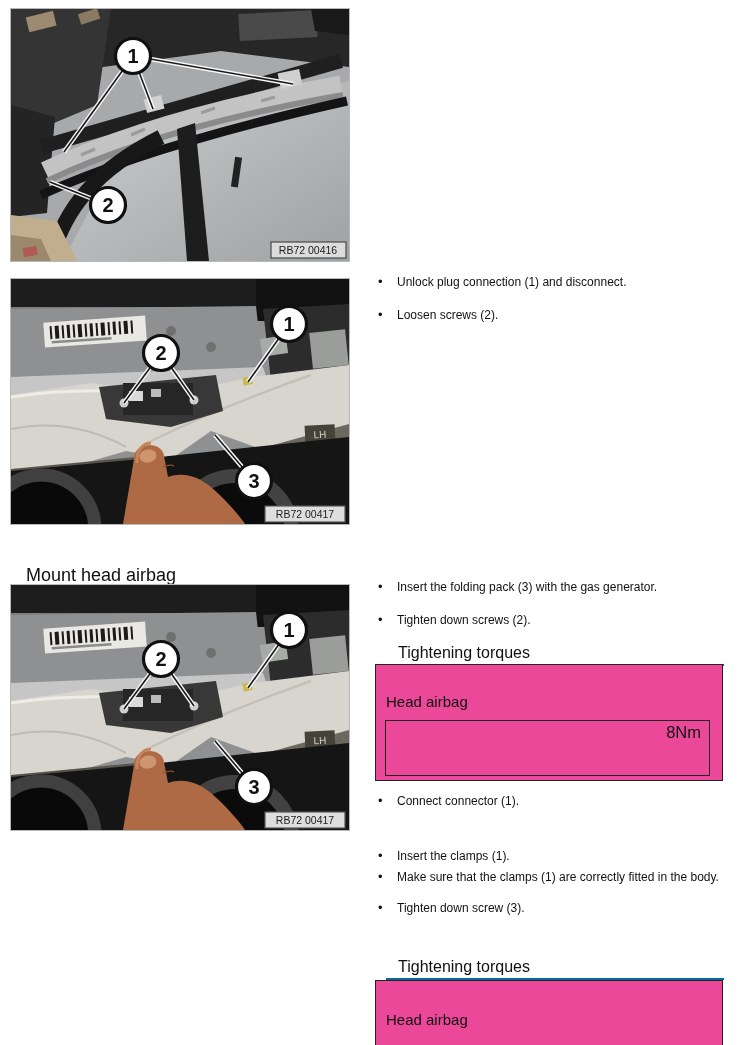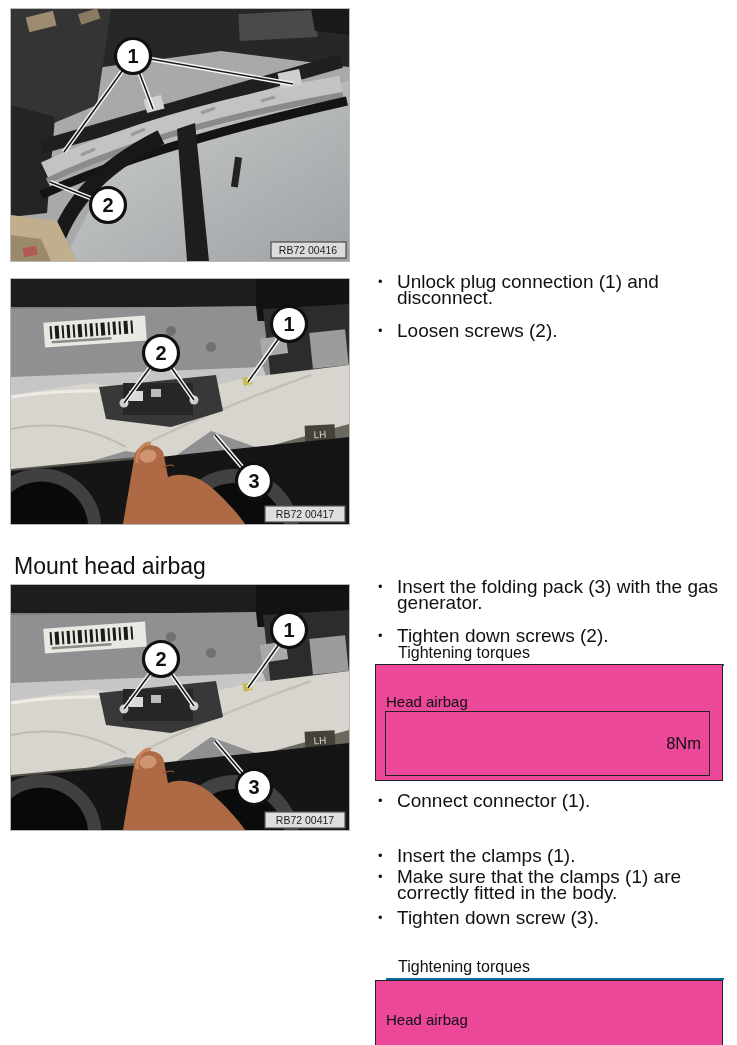--- a/index.html
+++ b/index.html
@@ -4,35 +4,35 @@
 <style>
   html,body{margin:0;padding:0;background:#ffffff;}
   .page{
     position:relative;width:737px;height:1045px;background:#ffffff;
     font-family:"Liberation Sans",sans-serif;color:#141414;overflow:hidden;
   }
   .fig{position:absolute;left:10px;margin:0;padding:0;border:1px solid #b8b8b8;background:#9a9c9e;}
   .fig svg{display:block;}
   
   .steps{position:absolute;left:375px;width:356px;margin:0;padding:0;list-style:none;}
-  .steps li{display:flex;margin:0 0 17px 0;font-size:19px;line-height:16px;color:#111;}
+  .steps li{display:flex;margin:0 0 17px 0;font-size:12px;line-height:16px;color:#111;}
   .steps li .b{flex:0 0 19px;padding-left:3px;font-size:13px;}
   .steps li .b::before{content:"\2022";}
   .steps li .t{flex:1;}
-  .h-mount{position:absolute;left:10px;top:549px;margin:4px;font-size:23px;font-weight:400;color:#101010;}
+  .h-mount{position:absolute;left:10px;top:549px;margin:16px;font-size:18px;font-weight:400;color:#101010;}
   .torque-head{
     position:absolute;left:386px;width:338px;box-sizing:border-box;
     font-size:16px;font-weight:400;color:#101010;
     padding:0 0 2px 12px;border-bottom:2px solid #0369a1;
   }
   .torque-box{position:absolute;left:375px;width:348px;box-sizing:border-box;border:1.6px solid #222;background:#ec4899;}
   .torque-box .component{position:absolute;left:10px;font-size:15px;color:#101010;}
   .torque-box .inner{
-    position:absolute;left:9px;right:12px;bottom:4px;height:65px;box-sizing:border-box;
-    border:1.6px solid #222;display:flex;align-items:center;justify-content:flex-end;
+    position:absolute;left:9px;right:12px;bottom:4px;height:56px;box-sizing:border-box;
+    border:1.6px solid #222;display:flex;align-items:flex-start;justify-content:flex-end;
     padding:2px 8px 3px 8px;font-size:16.5px;color:#101010;
   }
   .torque-box.open{border-bottom:none;}
 </style>
 </head>
 <body>
 
 <div class="page">
 
   <figure class="fig" style="top:8px;width:338px;height:252px;">
@@ -343,21 +343,21 @@
         <span class="b"></span>
         <span class="t">Connect connector (1).</span>
       </li>
   </ul>
 
   <ul class="steps" style="top:848px;">
     <li style="margin-bottom:5px;">
         <span class="b"></span>
         <span class="t">Insert the clamps (1).</span>
       </li>
-    <li style="margin-bottom:9px;">
+    <li style="margin-bottom:15px;">
         <span class="b"></span>
         <span class="t">Make sure that the clamps (1) are correctly fitted in the body.</span>
       </li>
     <li style="margin-bottom:15px;">
         <span class="b"></span>
         <span class="t">Tighten down screw (3).</span>
       </li>
   </ul>
 
   <div class="torque-head" style="top:958px;">Tightening torques</div>

